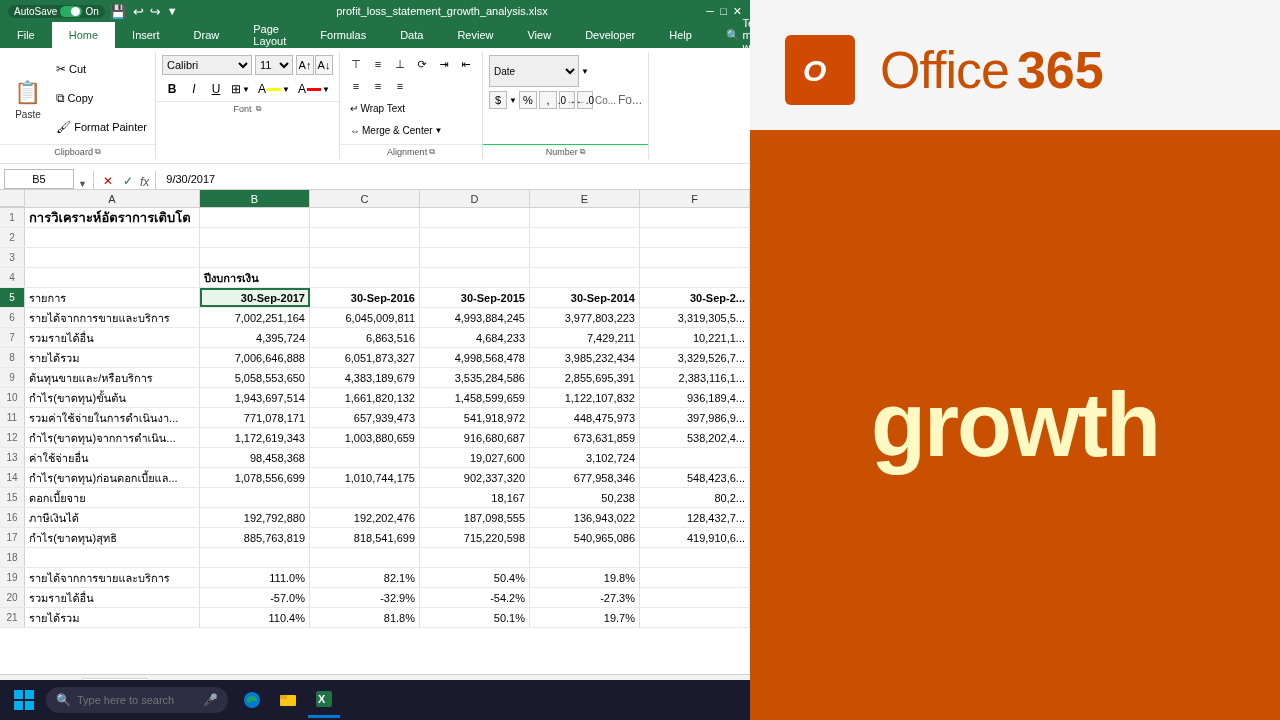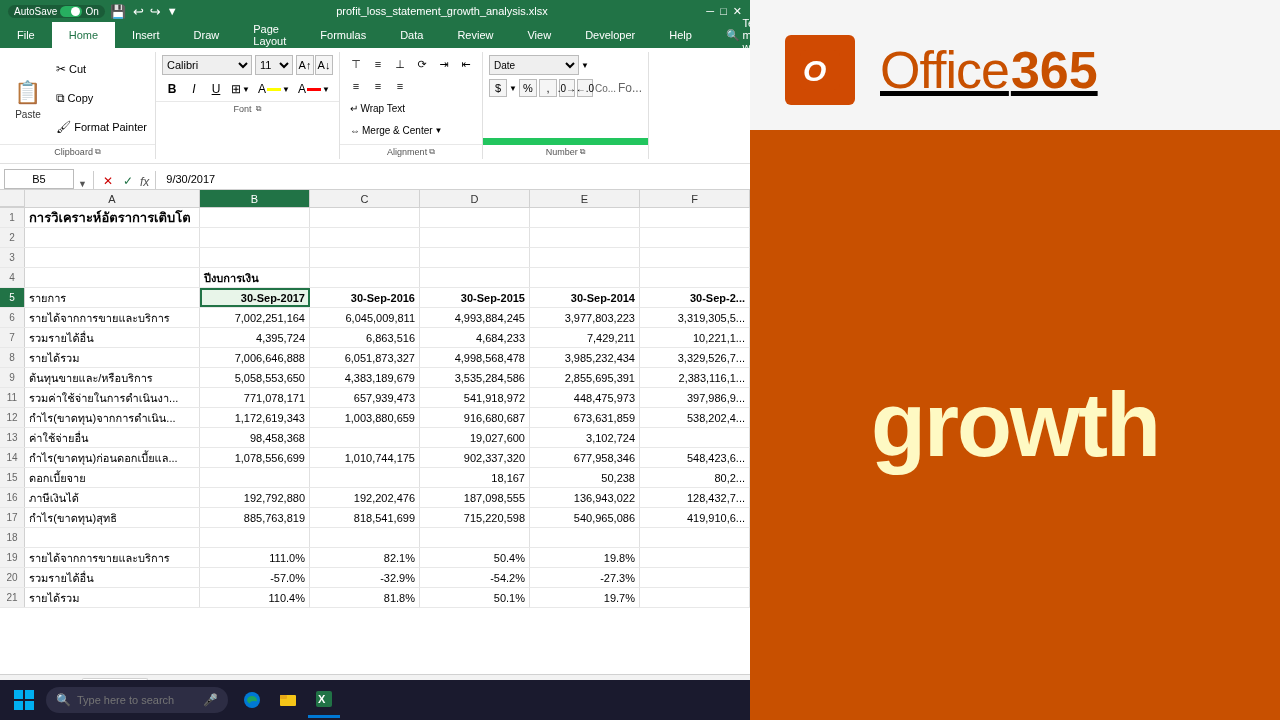--- a/index.html
+++ b/index.html
@@ -191,30 +191,30 @@
 
     
     .number-group-wrapper {
       display: flex; flex-direction: column;
       border-right: 1px solid #e0e0e0;
     }
     .number-top {
       display: flex; align-items: center; padding: 3px 6px 2px;
     }
     .number-select {
-      width: 90px; height: 20px;
+      width: 90px; height: 32px;
       font-size: 10px; border: 1px solid #bbb;
     }
     .number-mid {
       display: flex; align-items: center; gap: 2px; padding: 2px 6px;
     }
     .number-footer {
       display: flex; justify-content: center; align-items: center;
       gap: 2px; font-size: 9px; color: #555;
-      padding: 2px 0; border-top: 7px solid #22c55e;
+      padding: 2px 0; border-top: 1px solid #22c55e;
       margin-top: auto;
     }
 
     
     .formula-bar {
       display: flex;
       align-items: flex-end;
       height: 26px;
       border-bottom: 1px solid #d1d1d1;
       padding: 0 4px;
@@ -761,20 +761,29 @@
         <div class="sheet-row">
           <div class="row-num">9</div>
           <div class="cell col-a">ต้นทุนขายและ/หรือบริการ</div>
           <div class="cell col-b num">5,058,553,650</div>
           <div class="cell col-c num">4,383,189,679</div>
           <div class="cell col-d num">3,535,284,586</div>
           <div class="cell col-e num">2,855,695,391</div>
           <div class="cell col-f num">2,383,116,1...</div>
         </div>
         <div class="sheet-row">
+          <div class="row-num">10</div>
+          <div class="cell col-a">กำไร(ขาดทุน)ขั้นต้น</div>
+          <div class="cell col-b num">1,943,697,514</div>
+          <div class="cell col-c num">1,661,820,132</div>
+          <div class="cell col-d num">1,458,599,659</div>
+          <div class="cell col-e num">1,122,107,832</div>
+          <div class="cell col-f num">936,189,4...</div>
+        </div>
+        <div class="sheet-row">
           <div class="row-num">11</div>
           <div class="cell col-a">รวมค่าใช้จ่ายในการดำเนินงา...</div>
           <div class="cell col-b num">771,078,171</div>
           <div class="cell col-c num">657,939,473</div>
           <div class="cell col-d num">541,918,972</div>
           <div class="cell col-e num">448,475,973</div>
           <div class="cell col-f num">397,986,9...</div>
         </div>
         <div class="sheet-row">
           <div class="row-num">12</div>
@@ -932,21 +941,21 @@
 <div id="right-panel">
   <div class="office-top">
     <div class="office-logo">
       <div class="office-logo-square">
         <svg width="50" height="50" viewBox="0 0 50 50">
           <rect x="5" y="5" width="40" height="40" rx="6" fill="#d04a02"></rect>
           <text x="8" y="36" font-size="30" fill="white" font-weight="bold" font-style="italic">O</text>
         </svg>
       </div>
     </div>
-    <div style="display:flex;align-items:baseline;gap:2px;text-decoration:underline;">
+    <div style="display:flex;align-items:baseline;gap:8px;">
       <span class="office-title">Office</span>
       <span class="office-365">365</span>
     </div>
   </div>
   <div class="office-bottom">
     <span class="growth-text">growth</span>
   </div>
 </div>
 
 </body></html>

